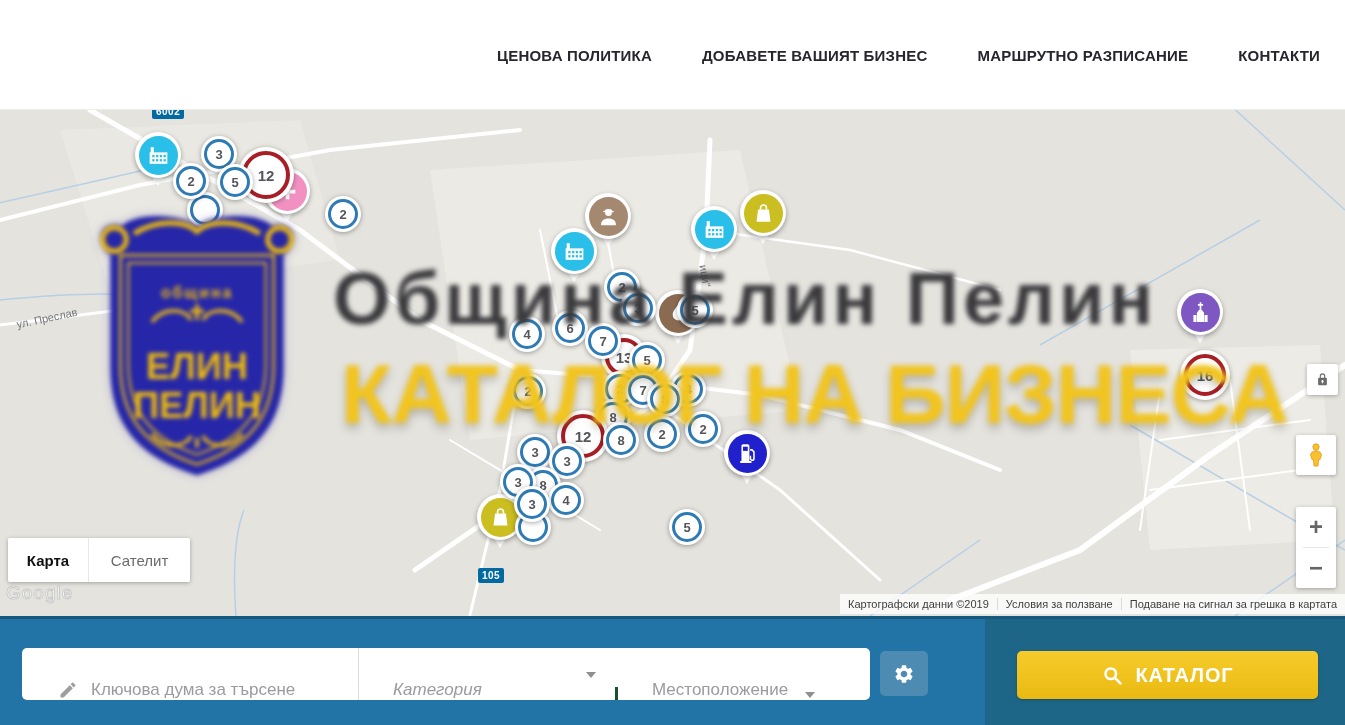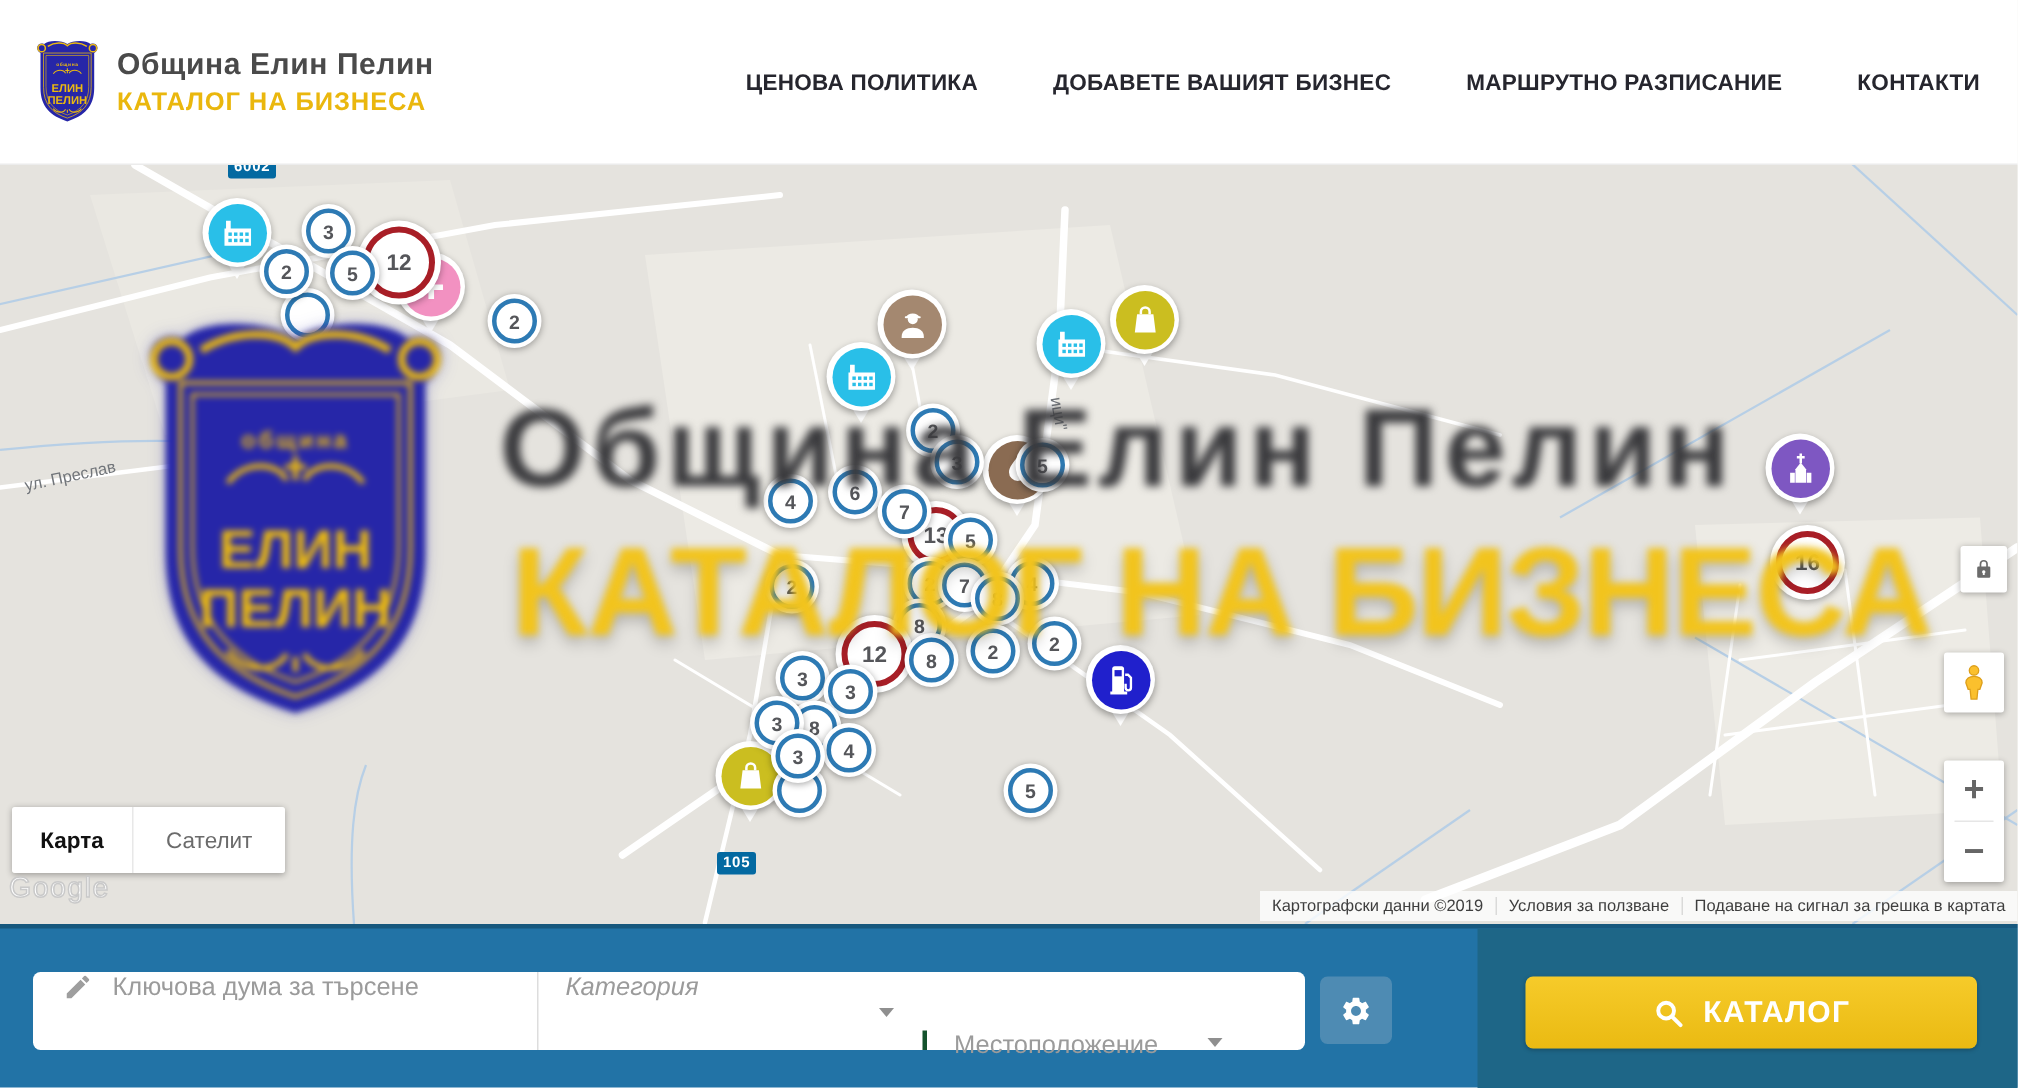--- a/index.html
+++ b/index.html
@@ -60,21 +60,21 @@
   .ctl-peg { left:1296px; top:325px; width:40px; height:40px; }
   .ctl-peg svg { width:26px; height:26px; }
   .zoomctl { position:absolute; left:1296px; top:397px; width:40px; height:81px; background:#fff; box-shadow:0 1px 4px rgba(0,0,0,.3); border-radius:2px; z-index:7; }
   .zoomctl div { height:40px; display:flex; align-items:center; justify-content:center; font-size:24px; font-weight:bold; color:#666; cursor:pointer; }
   .zoomctl .zsep { height:1px; background:#e6e6e6; margin:0 7px; }
 
   
   .searchbar { position:absolute; left:0; top:616px; width:1345px; height:109px; background:#2273a6; border-top:3px solid #17587d; z-index:20; }
   .sb-right { position:absolute; left:985px; top:0; width:360px; height:109px; background:#1e6687; }
   .sb-white { position:absolute; left:22px; top:29px; width:848px; height:52px; background:#fff; border-radius:5px; display:flex; align-items:stretch; }
-  .sb-sec { position:relative; display:flex; align-items:flex-start; }
+  .sb-sec { position:relative; display:flex; align-items:flex-end;padding-left:16px; }
   .sb-keyword { width:336px; }
   .sb-cat { width:257px; border-left:1px solid #ddd; cursor:pointer;font-style:italic; }
   .sb-loc { width:219px; border-left:3px solid #14532d; cursor:pointer;margin-top:39px; }
   .sb-keyword svg { width:20px; height:20px; margin-left:20px; flex:none; }
   .sb-keyword input { border:none; outline:none; flex:1; margin-left:13px; font-size:17px; color:#444; font-family:"Liberation Sans", sans-serif; background:transparent; }
   .sb-keyword input::placeholder { color:#9b9b9b; }
   .sb-label { margin-left:18px; font-size:17px; color:#9b9b9b; }
   .caret { position:absolute; right:19px; top:50%; margin-top:-2px; width:0; height:0; border-left:5px solid transparent; border-right:5px solid transparent; border-top:6px solid #8f8f8f; }
   .gear-btn { position:absolute; left:880px; top:32px; width:48px; height:45px; background:#4e8bb3; border-radius:5px; display:flex; align-items:center; justify-content:center; cursor:pointer; }
   .gear-btn svg { width:22px; height:22px; }
@@ -105,29 +105,20 @@
     <text x="112" y="212" text-anchor="middle" font-size="37" font-weight="bold" fill="#ebba10" font-family="Liberation Sans, sans-serif">ПЕЛИН</text>
     <g fill="none" stroke="#ebba10" stroke-width="3.5">
       <path d="M66 228 C78 244 100 242 106 230"></path>
       <path d="M118 230 C124 242 146 244 158 228"></path>
       <path d="M112 232 v10"></path>
     </g>
   </symbol>
 </svg>
 
 <div class="header">
-  <div class="brand">
-    <svg class="brand-shield">
-        <use href="#shield-logo"></use>
-      </svg>
-    <div class="brand-text">
-      <div class="brand-title">Община Елин Пелин</div>
-      <div class="brand-sub">КАТАЛОГ НА БИЗНЕСА</div>
-    </div>
-  </div>
   <div class="nav">
     <div class="nav-item">ЦЕНОВА ПОЛИТИКА</div>
     <div class="nav-item">ДОБАВЕТЕ ВАШИЯТ БИЗНЕС</div>
     <div class="nav-item">МАРШРУТНО РАЗПИСАНИЕ</div>
     <div class="nav-item">КОНТАКТИ</div>
   </div>
 </div>
 
 <div class="map">
   <svg class="roads" width="1345" height="506">

